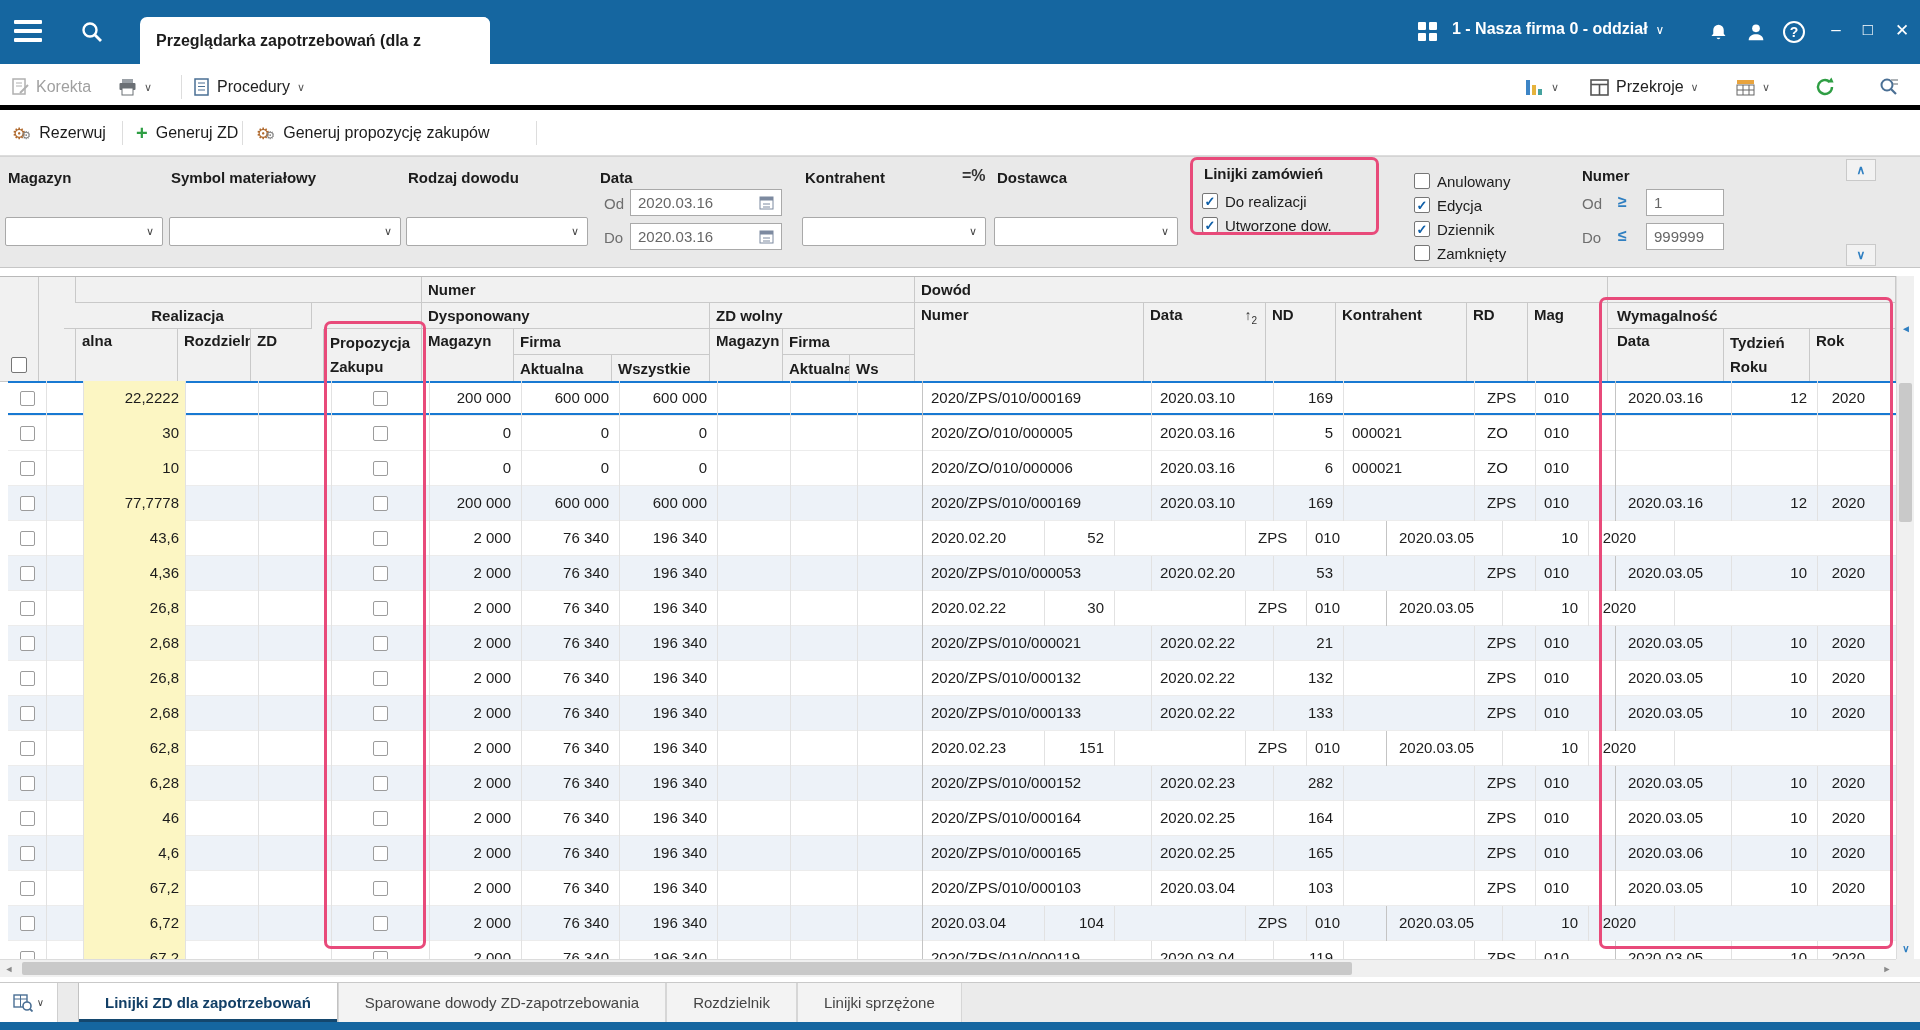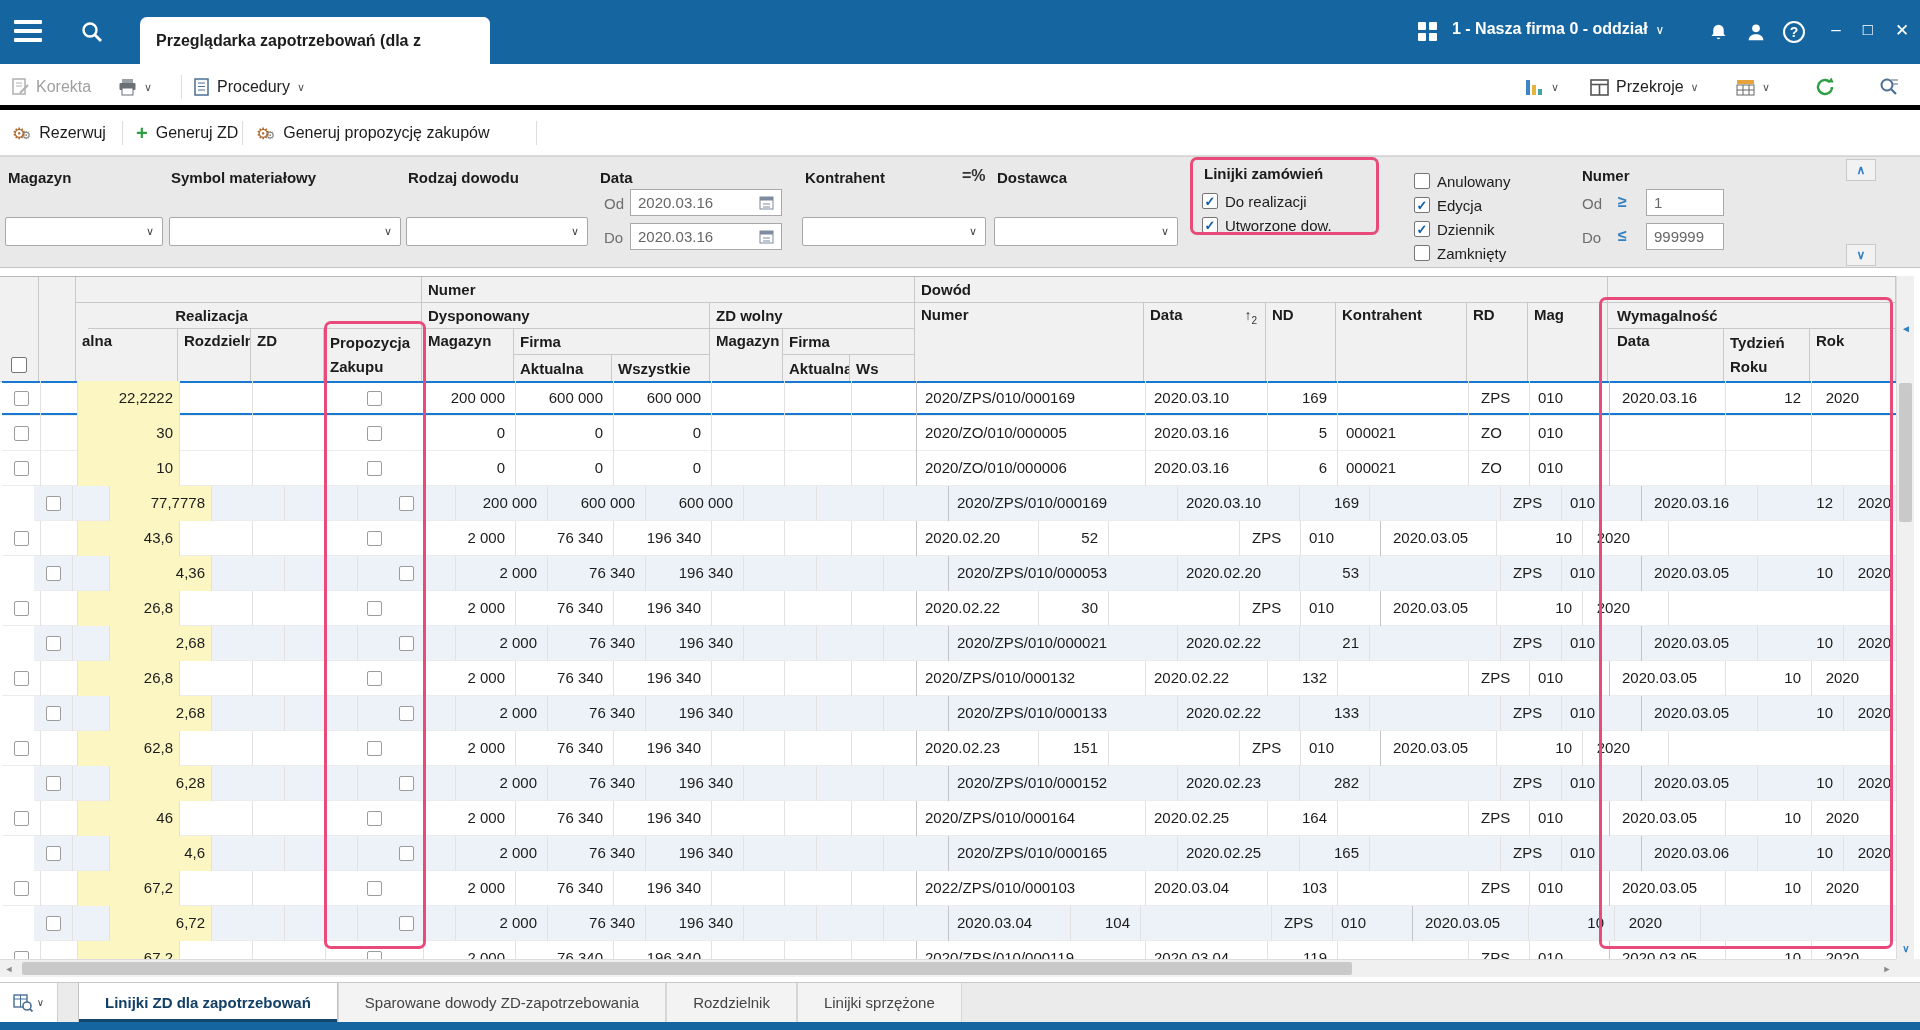--- a/index.html
+++ b/index.html
@@ -56,23 +56,23 @@
   
   .thead { position:absolute; left:0; top:276px; width:1896px; height:105px; background:#f1f1f1; border-top:1px solid #b9b9b9; }
   .hc { position:absolute; border-right:1px solid #c9c9c9; border-bottom:1px solid #c9c9c9; font-weight:700; font-size:15px; color:#1c1c1c; padding-left:6px; display:flex; align-items:center; overflow:hidden; white-space:nowrap; background:#f1f1f1; }
   .hc.top { align-items:flex-start; padding-top:3px; }
   .hc.center { justify-content:center; padding-left:0; }
   .hc.two { flex-direction:column; align-items:flex-start; justify-content:flex-start; line-height:24px; padding-top:2px; }
   .sorticon { position:absolute; right:8px; top:4px; font-weight:400; color:#333; font-size:14px; }
   .sorticon .n { font-size:10px; vertical-align:sub; }
 
   
-  .tbody { position:absolute; left:2px; top:381px; width:1896px; height:578px; overflow:hidden; background:#fff; }
+  .tbody { position:absolute; left:8px; top:381px; width:1896px; height:578px; overflow:hidden; background:#fff; }
   .trow { display:flex; height:35px; border-bottom:1px solid #ececec; background:#fff; }
-  .trow.shade { background:#edf2f8;margin-left:32px; }
+  .trow.shade { background:#edf2f8; }
   .trow.sel { box-shadow:inset 0 2px 0 #1879d2, inset 0 -2px 0 #1879d2; background:#fff; }
   .cell { height:35px; line-height:33px; font-size:15px; color:#1c1c1c; border-right:1px solid #e2e2e2; overflow:hidden; white-space:nowrap; flex:none; }
   .c-center { display:flex; align-items:center; justify-content:center; line-height:normal; }
   .num { text-align:right; padding-right:10px; }
   .left { padding-left:8px; }
   .qty { background:#fcf6c3; text-align:right; padding-right:6px; }
   .pad12 { padding-left:12px; }
   .rokpad { padding-right:38px; }
   .groupend { border-right-color:#c4c4c4; }
   .w-check{width:39px}.w-gap{width:37px}.w-qty{width:102px}.w-roz{width:73px}.w-zdc{width:73px}
@@ -339,21 +339,21 @@
 <div class="thead">
   <div class="hc" style="left:0;top:0;width:39px;height:105px"></div>
   <span class="cb" style="position:absolute;left:11px;top:80px;z-index:2"></span>
   <div class="hc" style="left:39px;top:0;width:37px;height:105px"></div>
 
   <div class="hc" style="left:76px;top:0;width:346px;height:26px"></div>
   <div class="hc" style="left:422px;top:0;width:493px;height:26px">Numer</div>
   <div class="hc" style="left:915px;top:0;width:693px;height:26px">Dowód</div>
   <div class="hc" style="left:1608px;top:0;width:288px;height:26px"></div>
 
-  <div class="hc center" style="left:88px;top:26px;width:248px;height:26px">Realizacja</div>
+  <div class="hc center" style="left:64px;top:26px;width:248px;height:26px">Realizacja</div>
   <div class="hc" style="left:324px;top:26px;width:98px;height:26px"></div>
   <div class="hc" style="left:422px;top:26px;width:288px;height:26px">Dysponowany</div>
   <div class="hc" style="left:710px;top:26px;width:205px;height:26px">ZD wolny</div>
   <div class="hc top" style="left:915px;top:26px;width:229px;height:79px">Numer</div>
   <div class="hc top" style="left:1144px;top:26px;width:122px;height:79px">
     <span>Data</span>
     <span class="sorticon"><span>↑</span><span class="n">2</span></span>
   </div>
   <div class="hc top" style="left:1266px;top:26px;width:70px;height:79px">ND</div>
   <div class="hc top" style="left:1336px;top:26px;width:131px;height:79px">Kontrahent</div>
@@ -771,21 +771,21 @@
       <div class="w-zdc cell"></div>
       <div class="w-prop cell c-center">
         <span class="cb small"></span>
       </div>
       <div class="w-smag cell num">2 000</div>
       <div class="w-fakt cell num">76 340</div>
       <div class="w-fwsz cell num">196 340</div>
       <div class="w-zmag cell"></div>
       <div class="w-zakt cell"></div>
       <div class="w-zws cell groupend"></div>
-      <div class="w-num cell left">2022/ZPS/010/000103</div>
+      <div class="w-num cell left">2020/ZPS/010/000103</div>
       <div class="w-data cell left">2020.03.04</div>
       <div class="w-nd cell num">103</div>
       <div class="w-kon cell left"></div>
       <div class="w-rd cell left pad12">ZPS</div>
       <div class="w-mag cell left groupend">010</div>
       <div class="w-wdat cell left pad12">2020.03.05</div>
       <div class="w-tydz cell num">10</div>
       <div class="w-rok cell num rokpad">2020</div>
     </div>
     <div class="trow shade">

